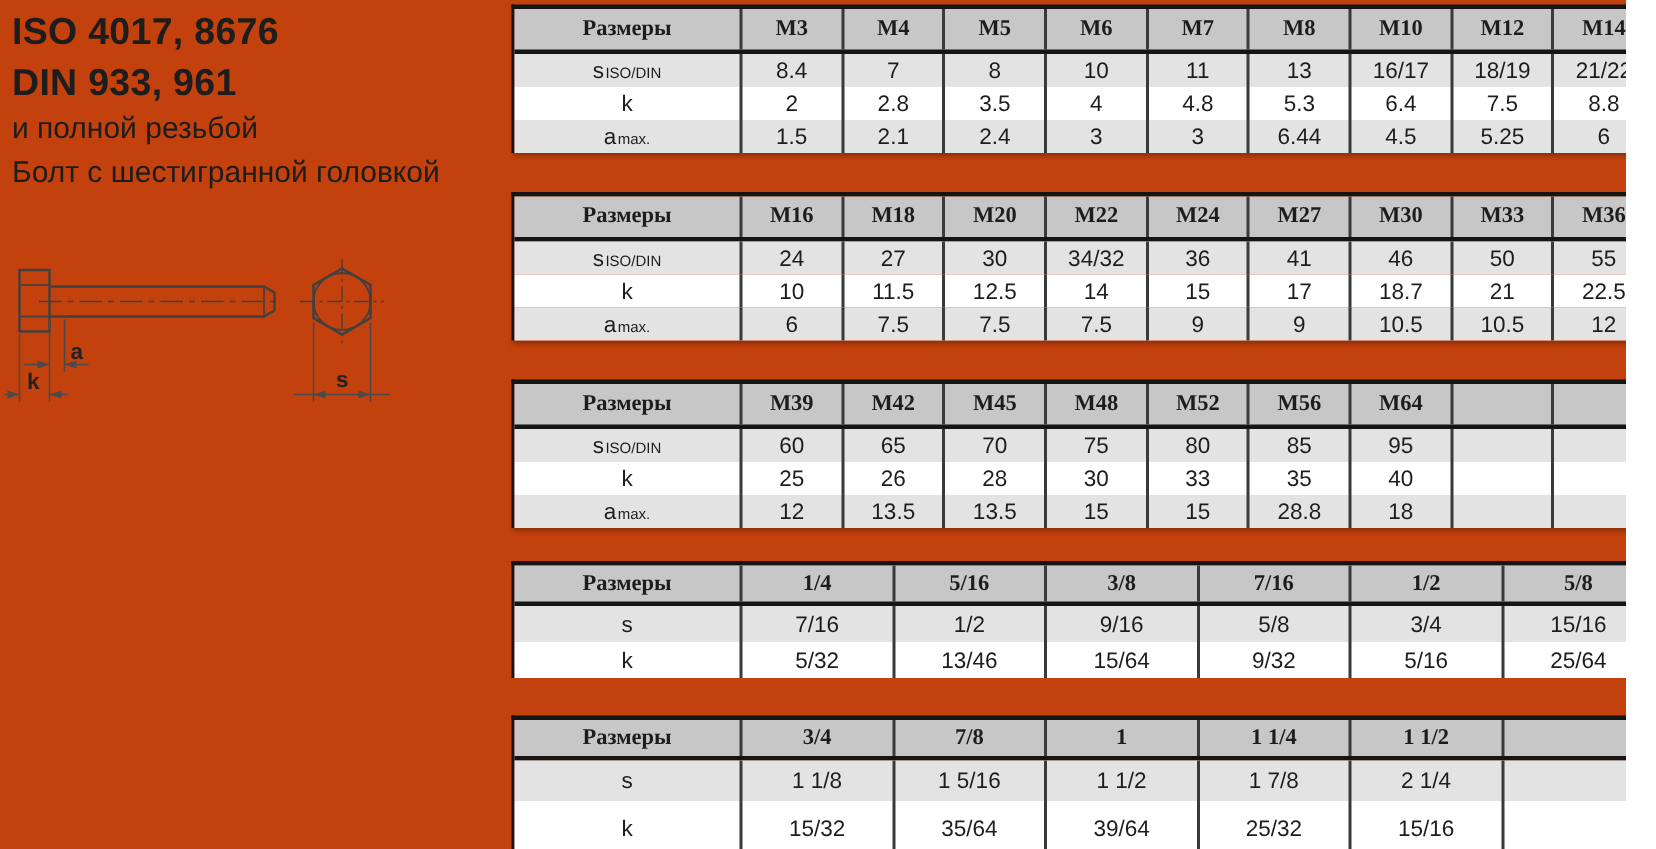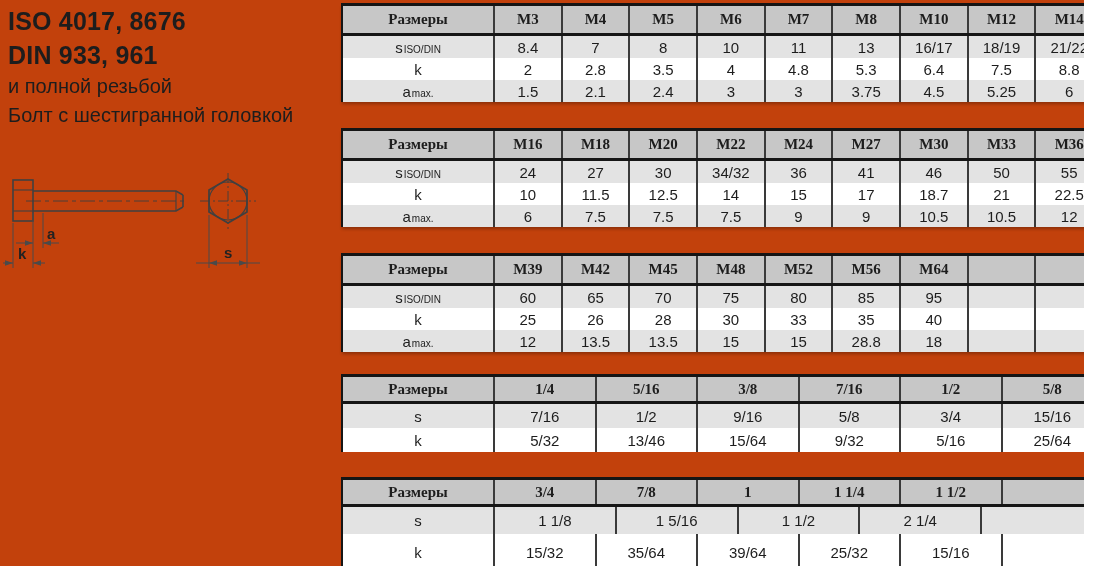--- a/index.html
+++ b/index.html
@@ -176,21 +176,21 @@
       <div class="t-row t-row-a shade">
         <div class="t-cell t-label">
           <span>a</span>
           <sub>max.</sub>
         </div>
         <div class="t-cell t-col">1.5</div>
         <div class="t-cell t-col">2.1</div>
         <div class="t-cell t-col">2.4</div>
         <div class="t-cell t-col">3</div>
         <div class="t-cell t-col">3</div>
-        <div class="t-cell t-col">3.75</div>
+        <div class="t-cell t-col">6.44</div>
         <div class="t-cell t-col">4.5</div>
         <div class="t-cell t-col">5.25</div>
         <div class="t-cell t-col">6</div>
       </div>
     </div>
   <div id="table2" class="dim-table t-metric">
       <div class="t-header">
         <div class="t-cell t-label">Размеры</div>
         <div class="t-cell t-col">M16</div>
         <div class="t-cell t-col">M18</div>
@@ -348,20 +348,21 @@
         <div class="t-cell t-col">1 1/2</div>
         <div class="t-cell t-col"></div>
       </div>
       <div class="t-row t-row-s shade">
         <div class="t-cell t-label">
           <span>s</span>
         </div>
         <div class="t-cell t-col">1 1/8</div>
         <div class="t-cell t-col">1 5/16</div>
         <div class="t-cell t-col">1 1/2</div>
+        <div class="t-cell t-col">1 7/8</div>
         <div class="t-cell t-col">2 1/4</div>
         <div class="t-cell t-col"></div>
       </div>
       <div class="t-row t-row-k">
         <div class="t-cell t-label">
           <span>k</span>
         </div>
         <div class="t-cell t-col">15/32</div>
         <div class="t-cell t-col">35/64</div>
         <div class="t-cell t-col">39/64</div>

